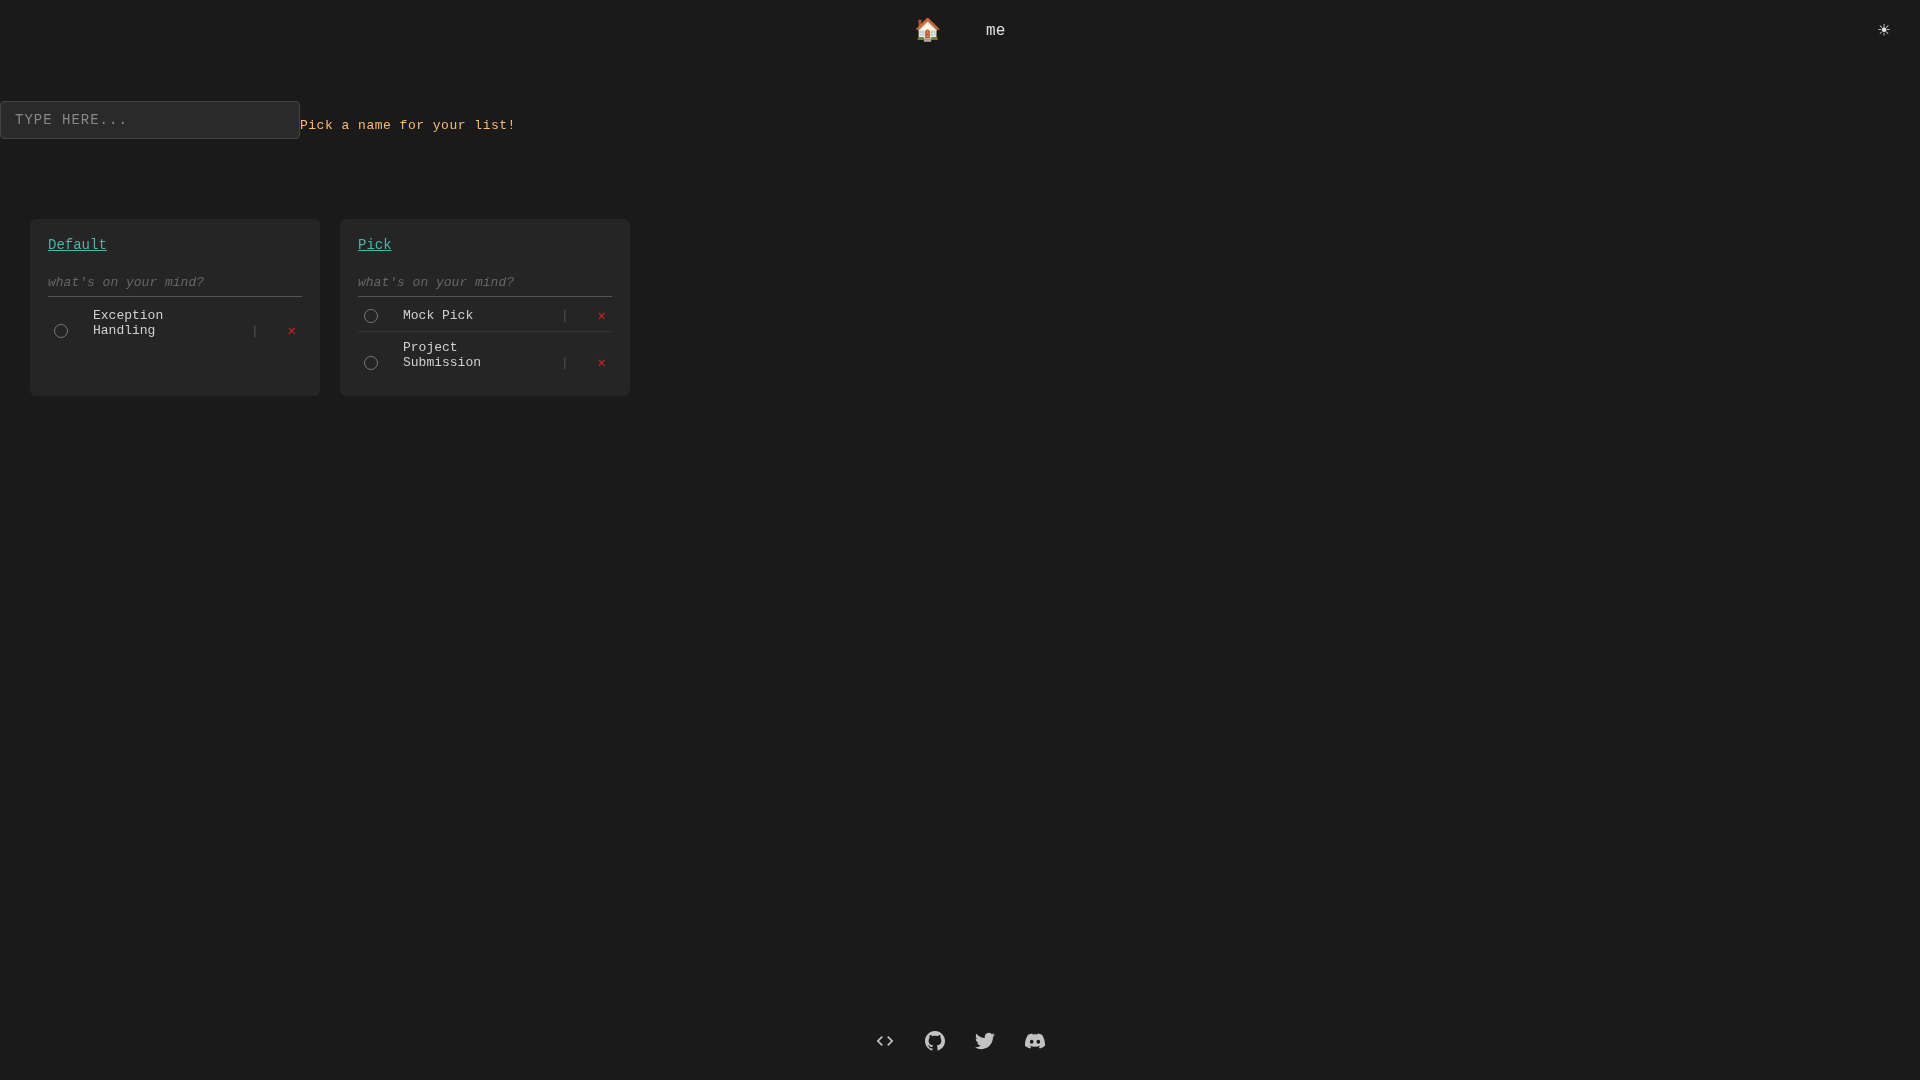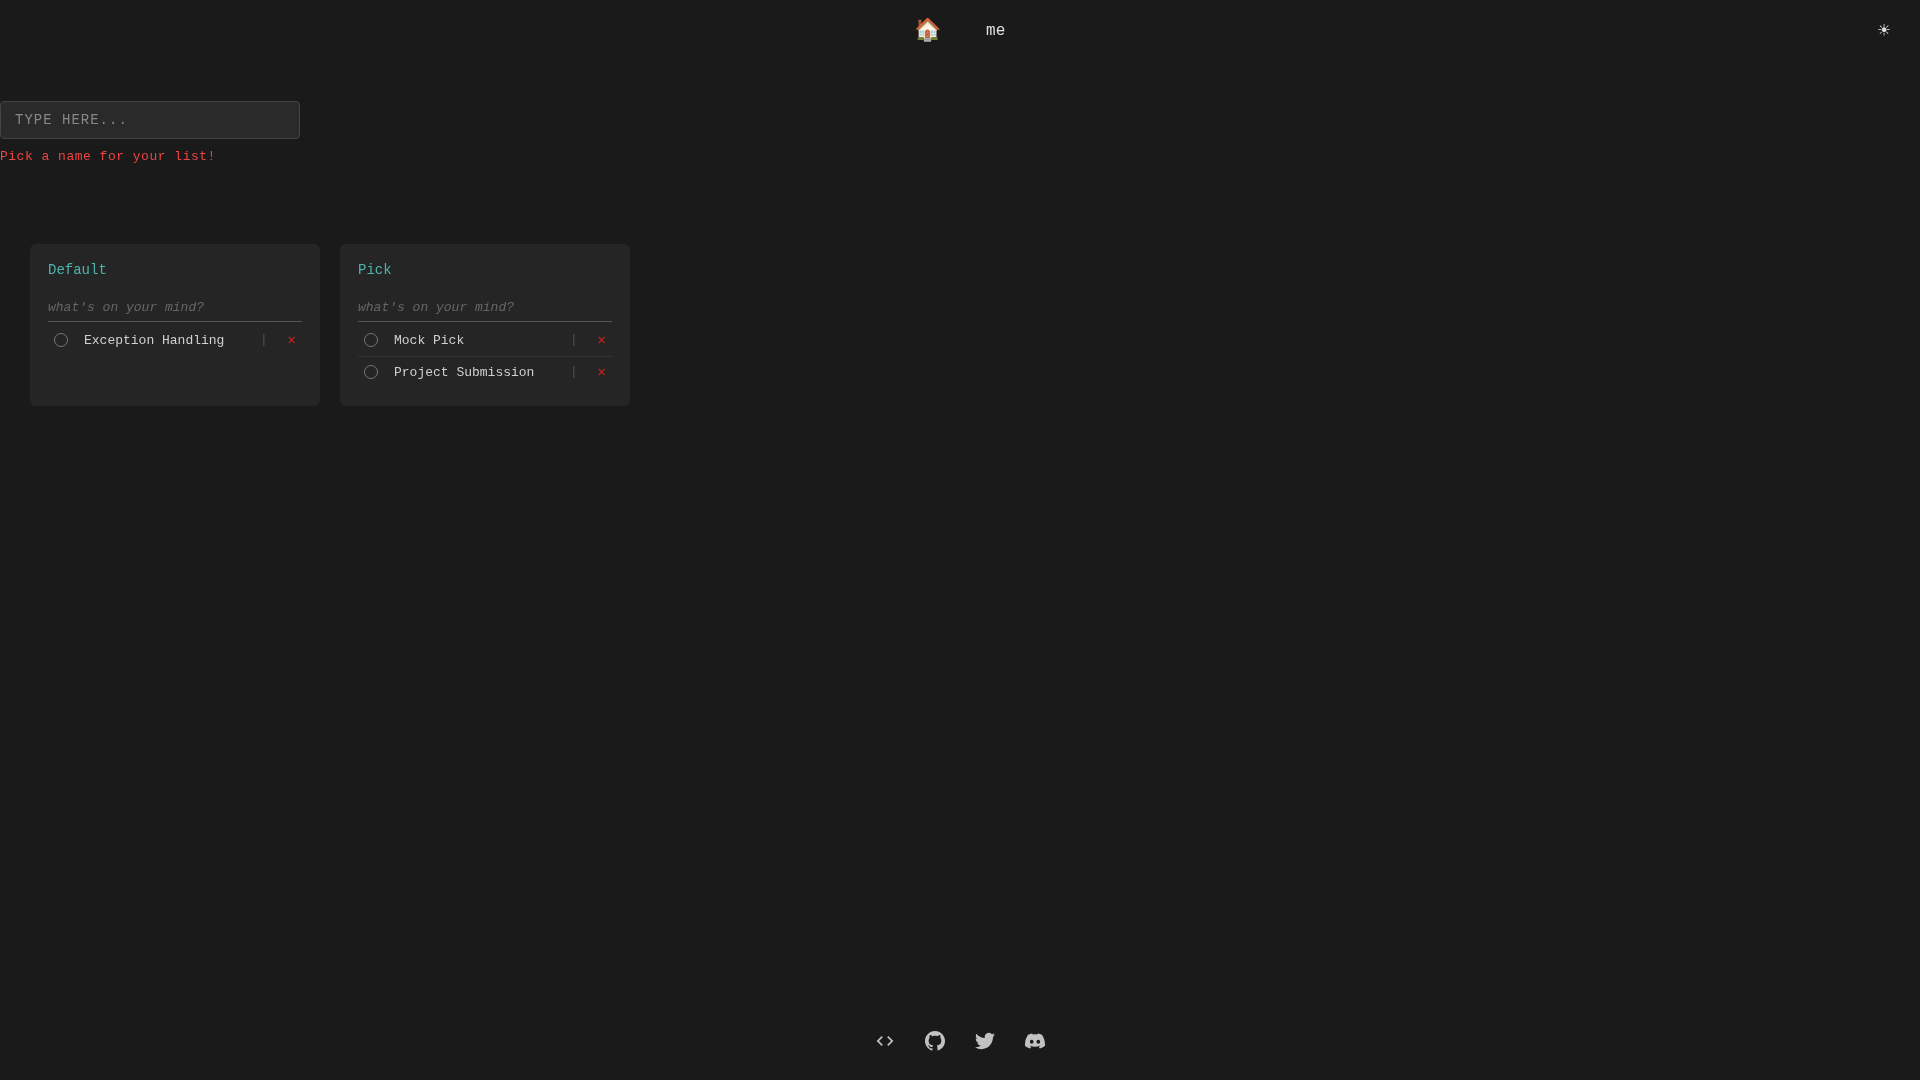--- a/index.html
+++ b/index.html
@@ -53,21 +53,21 @@
 
     .theme-icon {
       font-size: 20px;
       cursor: pointer;
       color: #e0e0e0;
     }
 
     
     .main-content {
       display: flex;
-      flex-direction: column;
+      align-items: center;
       padding-top: 40px;
     }
 
     .list-name-input {
       width: 300px;
       background-color: #2a2a2a;
       border: 1px solid #444;
       border-radius: 4px;
       padding: 10px 14px;
       color: #e0e0e0;
@@ -78,21 +78,21 @@
 
     .list-name-input::placeholder {
       color: #888;
       letter-spacing: 1px;
       text-transform: uppercase;
     }
 
     .list-hint {
       margin-top: 10px;
       font-size: 13px;
-      color: #ef4444;
+      color: #fdba74;
       font-family: 'Courier New', Courier, monospace;
       letter-spacing: 0.5px;
     }
 
     
     .cards-container {
       display: flex;
       gap: 20px;
       margin-top: 80px;
       padding-left: 15px;
@@ -107,20 +107,21 @@
       padding: 18px;
       width: 290px;
       min-height: 160px;
     }
 
     .card-title {
       font-size: 14px;
       color: #4db6ac;
       margin-bottom: 16px;
       font-family: 'Courier New', Courier, monospace;
+      text-decoration: underline;
     }
 
     .card-input {
       width: 100%;
       background-color: transparent;
       border: none;
       border-bottom: 1px solid #555;
       padding: 6px 0;
       color: #888;
       font-family: 'Courier New', Courier, monospace;
@@ -130,24 +131,24 @@
     }
 
     .card-input::placeholder {
       color: #666;
       font-style: italic;
     }
 
     
     .todo-item {
       display: flex;
-      align-items: flex-start;
+      align-items: flex-end;
       padding: 8px 6px;
       border-bottom: 1px solid #333;
-      gap: 16px;
+      gap: 25px;
     }
 
     .todo-item:last-child {
       border-bottom: none;
     }
 
     .todo-checkbox {
       width: 14px;
       height: 14px;
       border-radius: 50%;

